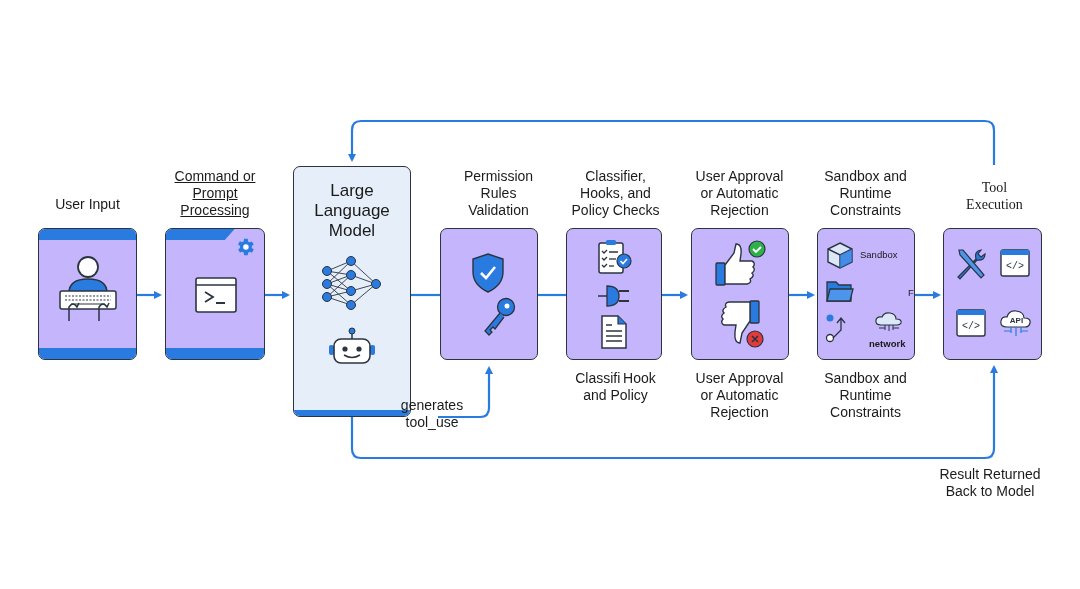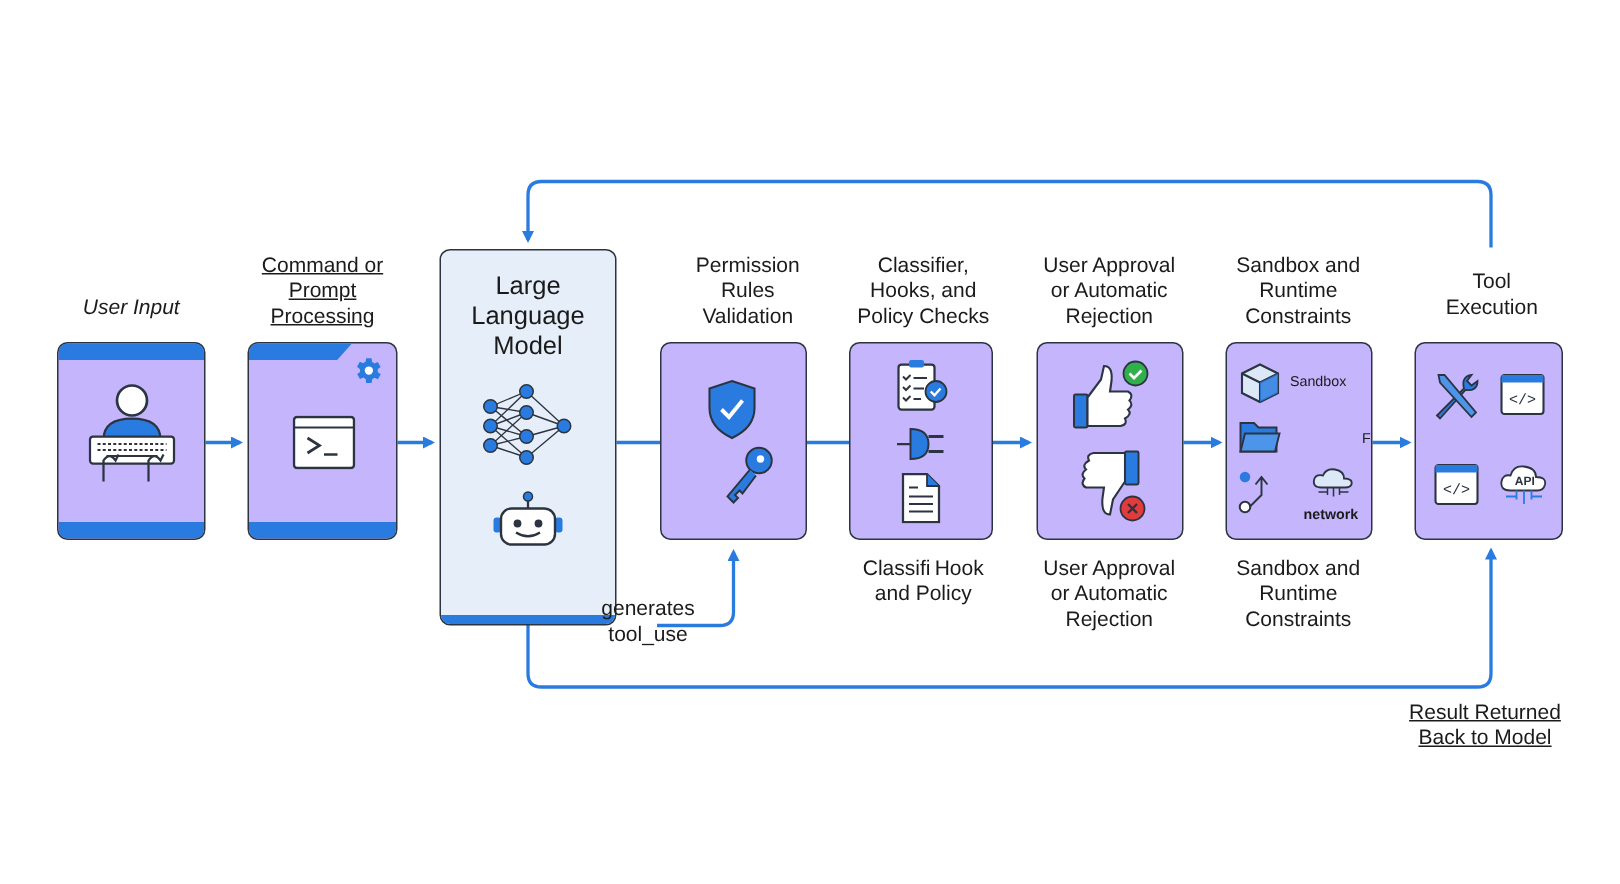--- a/index.html
+++ b/index.html
@@ -31,21 +31,21 @@
     <line x1="538" y1="295" x2="566" y2="295"></line>
     <line x1="662" y1="295" x2="686" y2="295" marker-end="url(#ah)"></line>
     <line x1="789" y1="295" x2="813" y2="295" marker-end="url(#ah)"></line>
     <line x1="915" y1="295" x2="939" y2="295" marker-end="url(#ah)"></line>
     <path d="M994,165 L994,130 Q994,121 985,121 L361,121 Q352,121 352,130 L352,160" marker-end="url(#ah)"></path>
     <path d="M438,417 L480,417 Q489,417 489,408 L489,368" marker-end="url(#ah)"></path>
     <path d="M352,386 L352,449 Q352,458 361,458 L985,458 Q994,458 994,449 L994,367" marker-end="url(#ah)"></path>
   </g>
 </svg>
 
-<div class="lbl" style="left:30px;top:196px;width:115px;font-style:italic;">User Input</div>
+<div class="lbl" style="left:30px;top:196px;width:115px;">User Input</div>
 <div class="box bar" style="left:38px;top:228px;width:99px;height:132px;">
   <div class="topbar"></div>
   <svg class="icon" style="left:16px;top:26px;" width="66" height="70" viewBox="0 0 66 70">
     <circle cx="33" cy="12" r="10" fill="#fff" stroke="#2b3440" stroke-width="1.8"></circle>
     <path d="M14,38 Q14,24 33,24 Q52,24 52,38 z" fill="#2a7be0" stroke="#2b3440" stroke-width="1.5"></path>
     <rect x="5" y="36" width="56" height="18" rx="2" fill="#fff" stroke="#2b3440" stroke-width="1.5"></rect>
     <g stroke="#2b3440" stroke-width="1.2">
         <line x1="10" y1="41" x2="56" y2="41" stroke-dasharray="2 1.5"></line>
         <line x1="10" y1="45" x2="56" y2="45" stroke-dasharray="2 1.5"></line>
         <line x1="16" y1="49" x2="50" y2="49"></line>
@@ -221,21 +221,21 @@
         <line x1="6" y1="17" x2="12" y2="17"></line>
         <line x1="20" y1="17" x2="26" y2="17"></line>
       </g>
   </svg>
   <div class="small" style="left:51px;top:109px;font-weight:bold;">network</div>
 </div>
 <div class="lbl" style="left:808px;top:370px;width:115px;">Sandbox and
 Runtime
 Constraints</div>
 
-<div class="lbl" style="left:937px;top:179px;width:115px;">Tool
+<div class="lbl" style="left:937px;top:179px;width:115px;font-family:Liberation Serif, serif;">Tool
 Execution</div>
 <div class="box" style="left:943px;top:228px;width:99px;height:132px;">
   <svg class="icon" style="left:10px;top:18px;" width="34" height="34" viewBox="0 0 34 34">
     <path d="M4,30 L22,12 Q20,4 27,3 L24,7 L27,10 L31,7 Q31,14 23,13 L6,32 z" fill="#2a7be0" stroke="#2b3440" stroke-width="1.2"></path>
     <path d="M5,3 L9,3 L30,28 L27,31 L6,8 z" fill="#4d95ea" stroke="#2b3440" stroke-width="1.2"></path>
   </svg>
   <svg class="icon" style="left:56px;top:20px;" width="30" height="28" viewBox="0 0 30 28">
     <rect x="1" y="1" width="28" height="26" rx="2" fill="#fff" stroke="#2b3440" stroke-width="1.4"></rect>
     <rect x="1" y="1" width="28" height="5" fill="#2a7be0"></rect>
     <text x="15" y="20" font-size="10" text-anchor="middle" fill="#2b3440" font-family="Liberation Mono, monospace">&lt;/&gt;</text>
@@ -255,14 +255,14 @@
           <line x1="5" y1="22" x2="12" y2="22"></line>
           <line x1="22" y1="22" x2="29" y2="22"></line>
         </g>
     </svg>
     <span style="position:absolute;left:1px;right:0;top:7px;text-align:center;font-size:8px;font-weight:bold;color:#2b3440;">API</span>
   </div>
 </div>
 
 <div class="lbl" style="left:355px;top:397px;width:90px;padding-left:32px;">generates
 tool_use</div>
-<div class="lbl" style="left:925px;top:466px;width:130px;text-decoration:underline;">Result Returned
+<div class="lbl" style="left:925px;top:466px;width:130px;">Result Returned
 Back to Model</div>
 
 </body></html>

